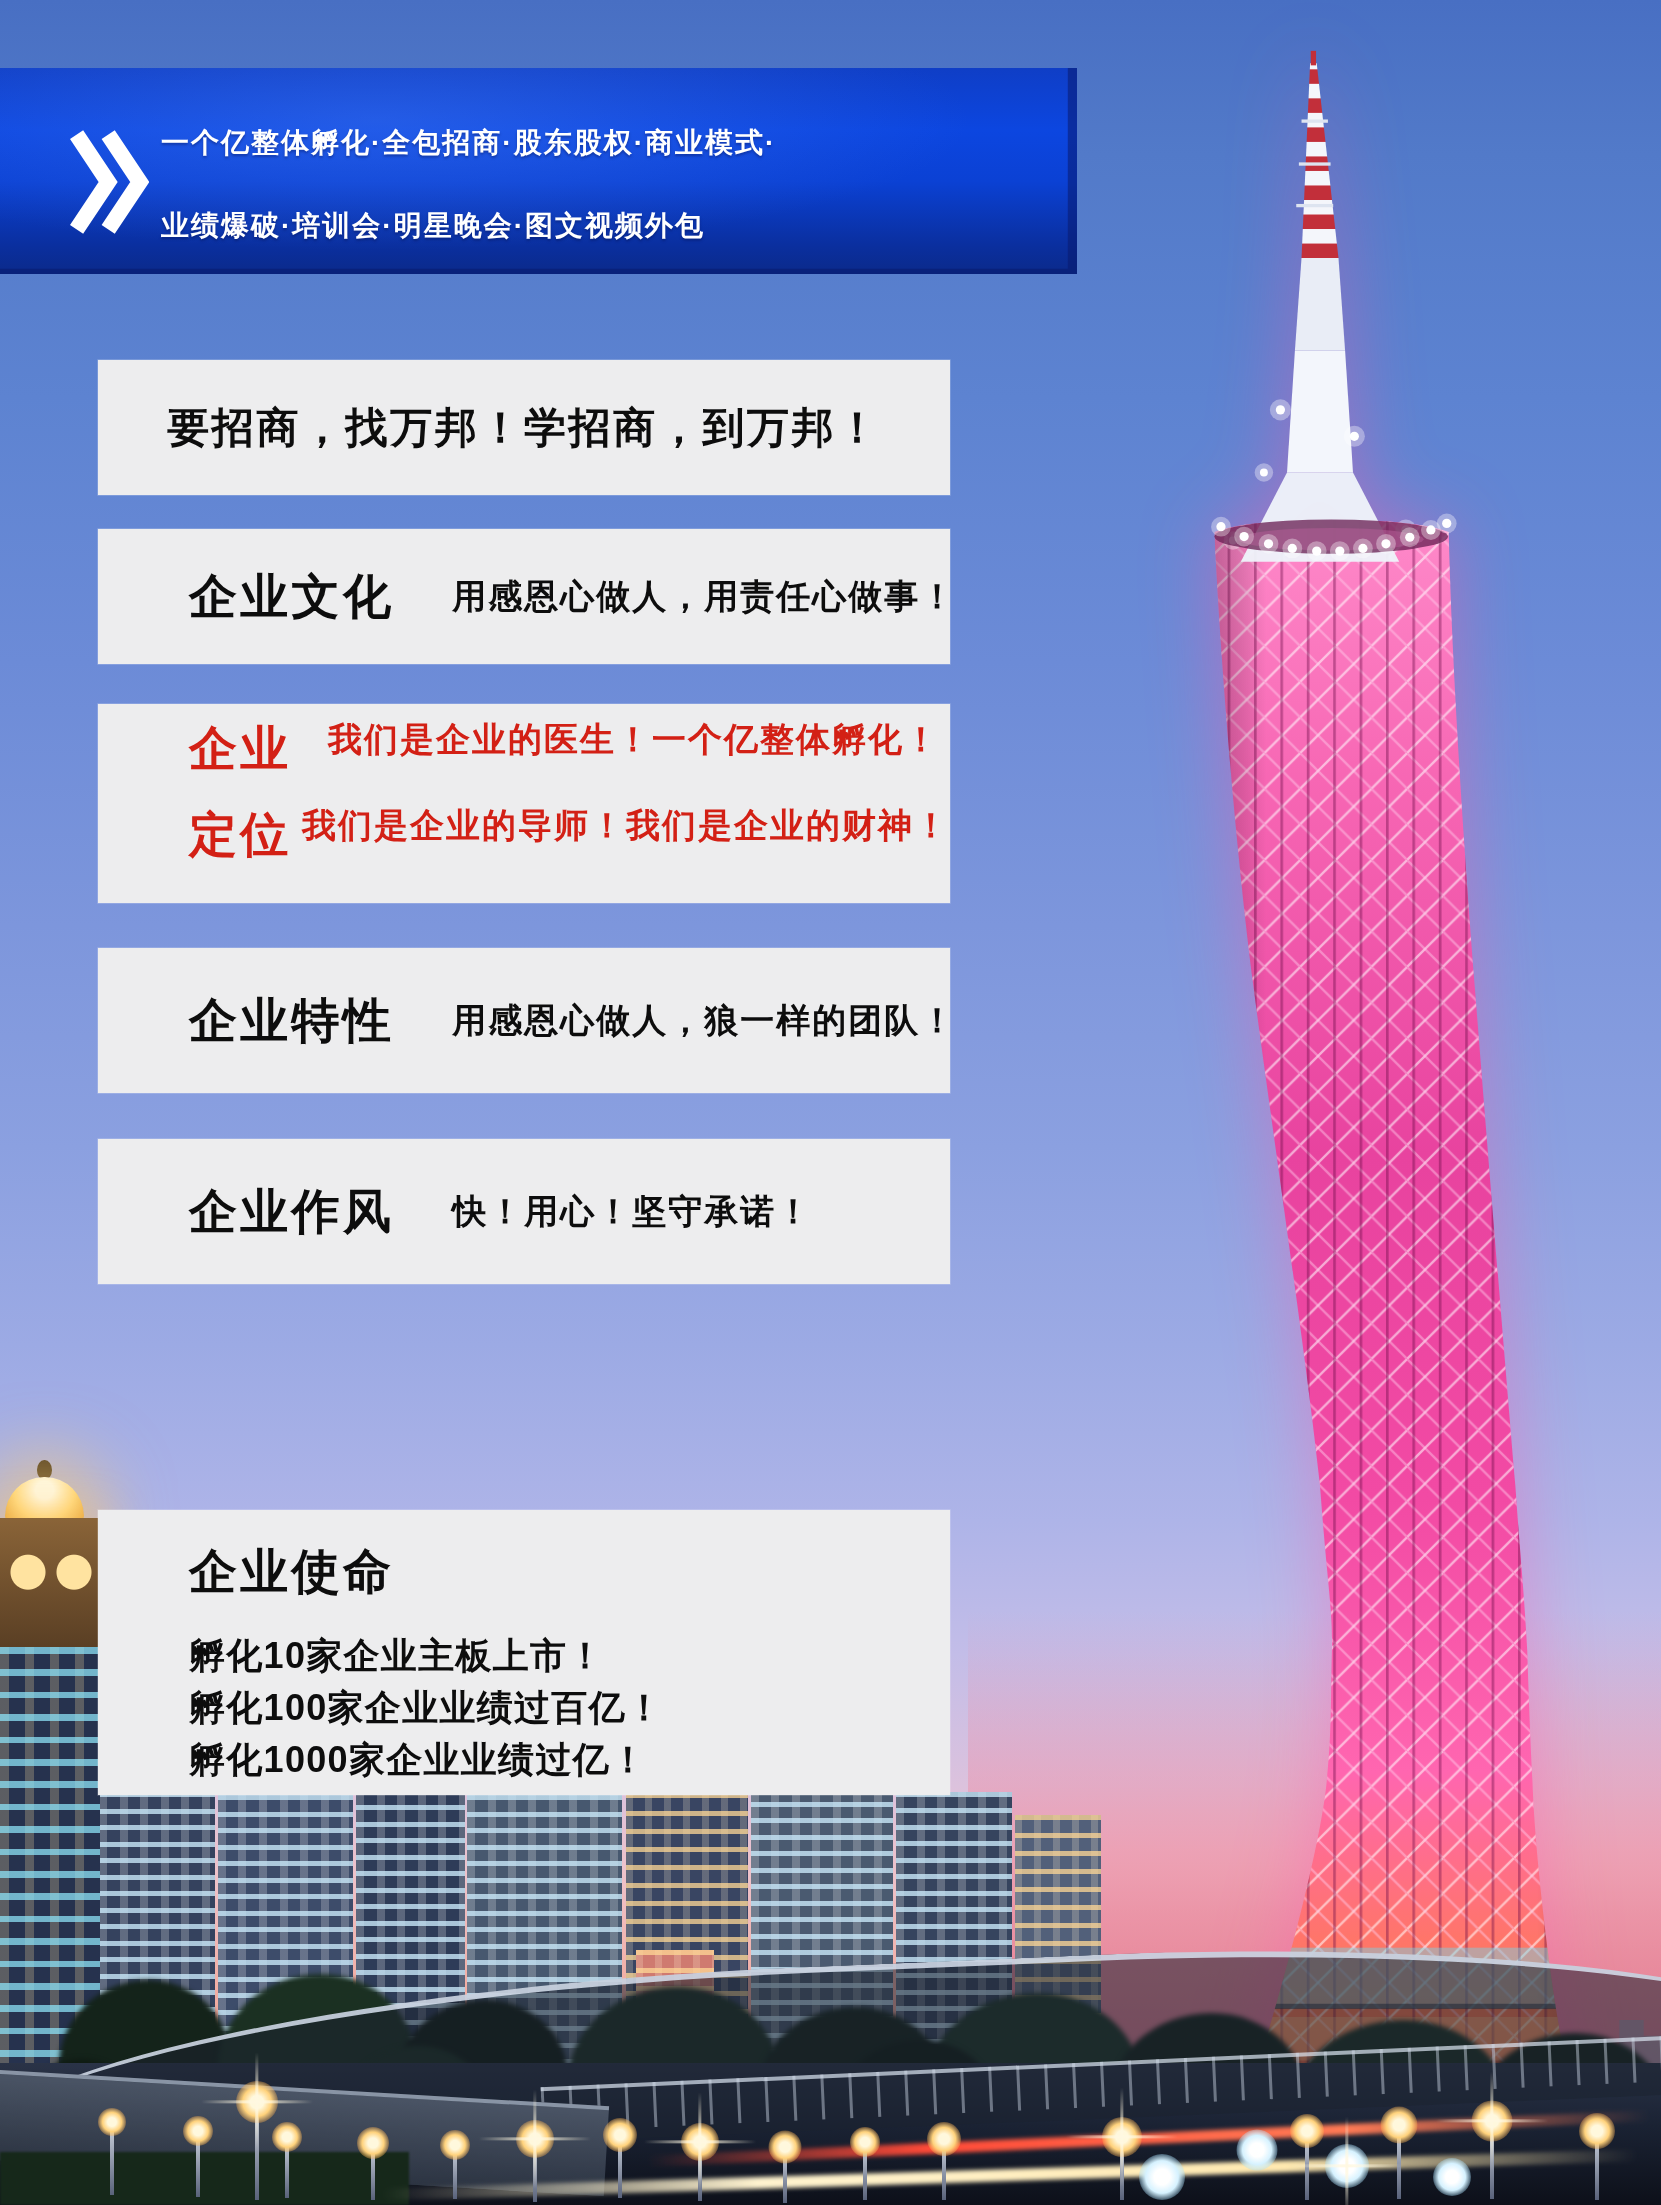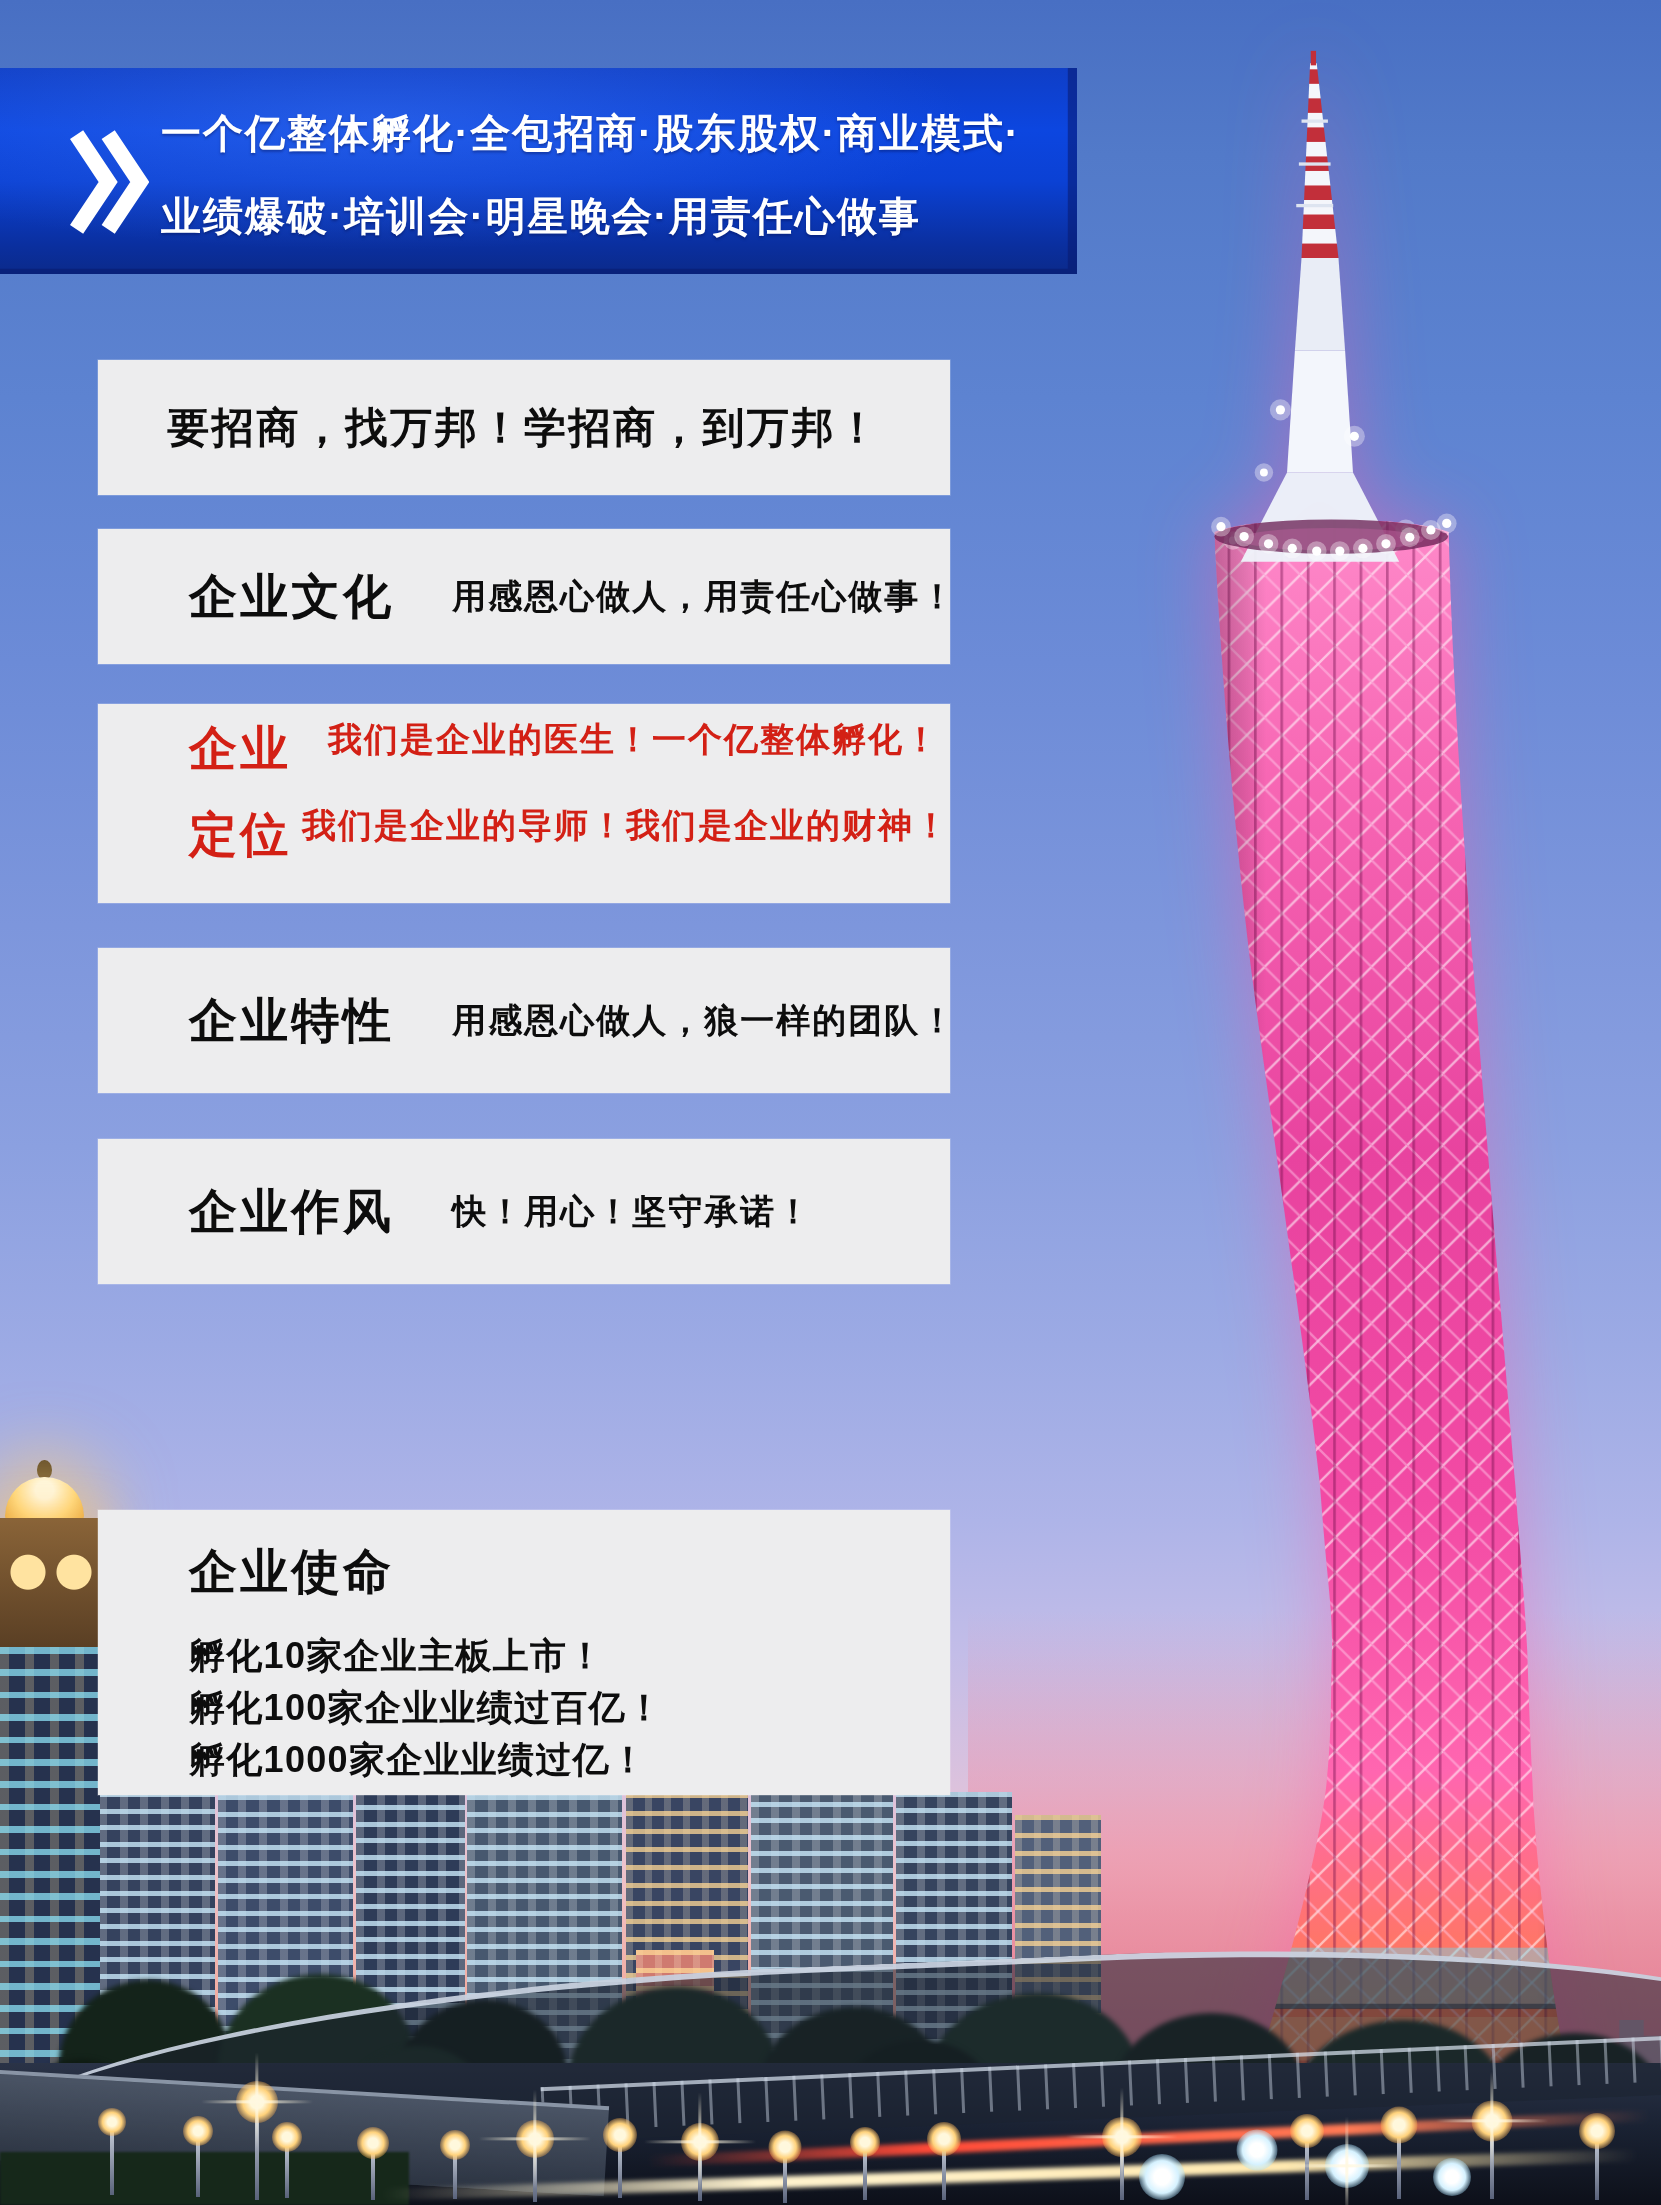--- a/index.html
+++ b/index.html
@@ -79,22 +79,22 @@
   .lamp.star .ray-v{width:3.3px;height:99px;transform:translate(-50%,-50%);
       background:linear-gradient(180deg, rgba(255,248,220,0), rgba(255,248,225,.9), rgba(255,248,220,0));}
 
   
   .banner{position:absolute;left:0;top:68px;width:1077px;height:206px;z-index:9;
       background:
         radial-gradient(ellipse at 35% 25%, rgba(90,145,255,.30), rgba(0,0,0,0) 60%),
         linear-gradient(180deg,#0f3ec6 0%,#0c46e0 30%,#0b41d4 55%,#0a2f9f 86%,#0b2a8a 100%);
       box-shadow:inset -9.2px -5.3px 0 rgba(10,25,110,.55);}
   .banner-chevron{position:absolute;left:70px;top:61px;}
-  .banner-text{position:absolute;left:161px;top:24px;color:#ffffff;
-      font-size:40px;letter-spacing:2px;line-height:83px;white-space:nowrap;
+  .banner-text{position:absolute;left:161px;top:33px;color:#ffffff;
+      font-size:28px;letter-spacing:2px;line-height:83px;white-space:nowrap;
       text-shadow:0 2px 2.6px rgba(0,10,60,.35);}
 
   
   .panel{position:absolute;left:98px;width:852px;background:#ededee;color:#0d0d0d;z-index:8;
       box-shadow:0 0 0 0.7px rgba(255,255,255,.25);}
   .panel .title{font-size:48px;letter-spacing:3.3px;white-space:nowrap;}
   .panel .sub{font-size:34px;letter-spacing:2px;white-space:nowrap;}
   .row-flex{display:flex;align-items:center;height:100%;padding-left:91px;box-sizing:border-box;}
   #panel-slogan{top:360px;height:135px;}
   #panel-slogan .row-flex{justify-content:center;padding-left:0;font-size:42px;letter-spacing:2.6px;white-space:nowrap;}
@@ -366,21 +366,21 @@
       </div>
   </div>
 
   <div class="banner">
     <svg class="banner-chevron" width="79" height="106" viewBox="0 0 120 160">
       <path d="M10,8 L58,80 L10,152" stroke="#ffffff" stroke-width="24" fill="none"></path>
       <path d="M58,8 L106,80 L58,152" stroke="#ffffff" stroke-width="24" fill="none"></path>
     </svg>
     <div class="banner-text">
       <div>一个亿整体孵化·全包招商·股东股权·商业模式·</div>
-      <div>业绩爆破·培训会·明星晚会·用责任心做事</div>
+      <div>业绩爆破·培训会·明星晚会·图文视频外包</div>
     </div>
   </div>
 
   <div class="panel" id="panel-slogan">
     <div class="row-flex">
         <span>要招商，找万邦！学招商，到万邦！</span>
       </div>
   </div>
 
   <div class="panel" id="panel-culture">

